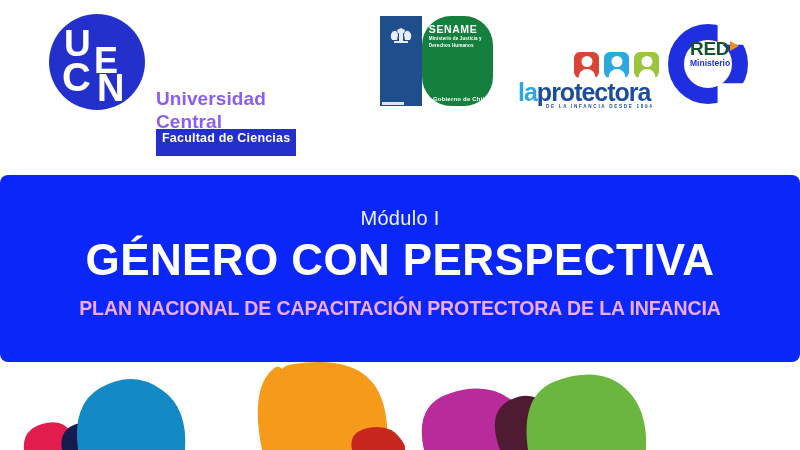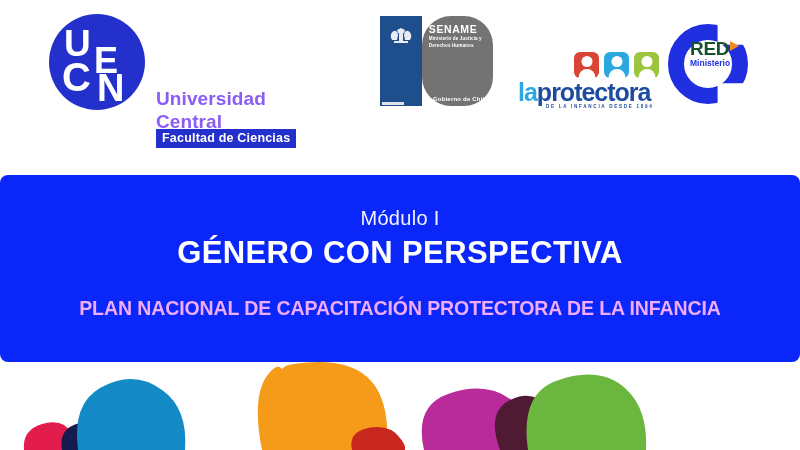--- a/index.html
+++ b/index.html
@@ -33,30 +33,30 @@
   .uni-name{
     position:absolute;left:112px;top:58px;
     font-size:19px;line-height:1.22;font-weight:700;color:#8b5cf6;
     letter-spacing:.1px;
     margin-top:17px;
   }
   .fac-badges{position:absolute;left:112px;top:116px;}
   .fac-badge{
     display:inline-block;background:#2330CC;color:#fff;
     font-size:12.5px;font-weight:700;letter-spacing:.2px;
-    padding:2px 6px 3px 6px;margin-bottom:3px;line-height:1.15;
+    padding:2px 6px 11px 6px;margin-bottom:3px;line-height:1.15;
   }
 
   
   .sename{
     position:absolute;left:380px;top:16px;width:113px;height:90px;
     background:#fff;display:flex;
   }
   .sename-left{width:37%;background:#1F4E8C;position:relative;}
-  .sename-right{width:63%;background:#737373;position:relative;border-radius:29px;}
+  .sename-right{width:63%;background:#15803d;position:relative;border-radius:29px;}
   .crest{
     position:absolute;left:50%;top:10px;transform:translateX(-50%);
     width:26px;height:22px;
   }
   .crest-band{
     position:absolute;left:2px;bottom:1px;width:22px;height:3px;
     background:rgba(255,255,255,.85);
   }
   .sename-name{
     position:absolute;left:7px;top:7px;color:#fff;
@@ -116,21 +116,21 @@
   .banner{
     position:absolute;left:0;top:175px;width:800px;height:187px;
     background:#0A26F9;text-align:center;color:#fff;border-radius:8px;
   }
   .module{
     position:absolute;left:0;right:0;top:32px;
     font-size:20px;font-weight:400;letter-spacing:.3px;color:#f2f3ff;
   }
   .main-title{
     position:absolute;left:0;right:0;top:60px;
-    font-size:31px;font-weight:700;letter-spacing:.4px;color:#ffffff;
+    font-size:44px;font-weight:700;letter-spacing:.4px;color:#ffffff;
     white-space:nowrap;
   }
   .sub-title{
     position:absolute;left:0;right:0;top:122px;
     font-size:19.5px;font-weight:700;letter-spacing:-.1px;color:#f0abfc;
     white-space:nowrap;
   }
 
   
   .illus{position:absolute;left:0;top:362px;width:800px;height:88px;background:#fff;overflow:hidden;}

